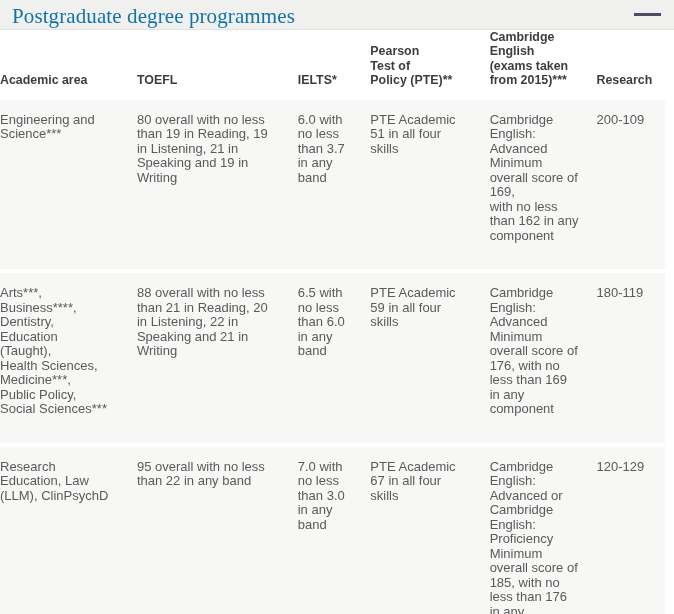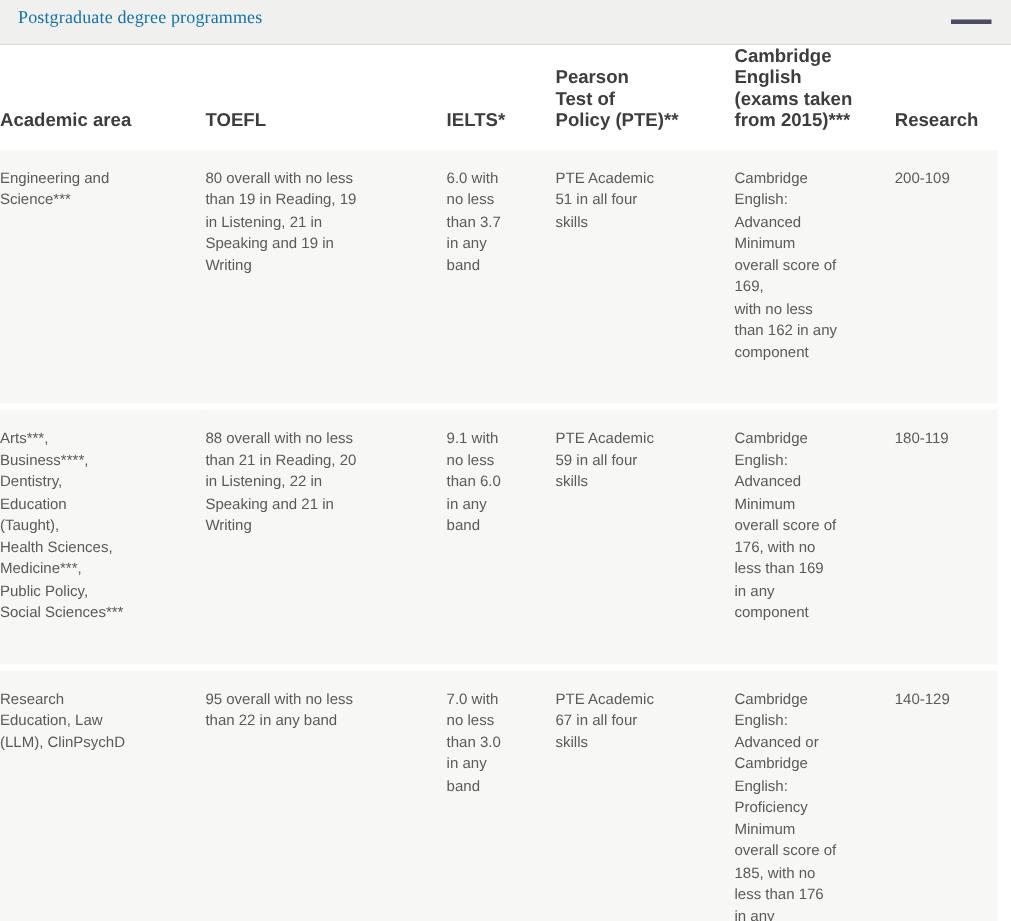--- a/index.html
+++ b/index.html
@@ -24,21 +24,21 @@
     height: 30px;
     background: #f0f0ef;
     border-bottom: 1px solid #e2e2e0;
     box-sizing: border-box;
   }
   .panel-title {
     position: absolute;
     left: 12px;
     top: 4px;
     font-family: "Liberation Serif", serif;
-    font-size: 12px;
+    font-size: 21px;
     color: #1273a8;
     letter-spacing: 0.1px;
     white-space: nowrap;
   }
   .collapse-toggle {
     position: absolute;
     right: 4px;
     top: 0;
     width: 40px;
     height: 30px;
@@ -76,21 +76,21 @@
     font-size: 12.4px;
     font-weight: bold;
     color: #3d3d3d;
     line-height: 14.4px;
     padding: 0 10px 12px 0;
     background: #ffffff;
   }
   table.req-table td {
     text-align: left;
     vertical-align: top;
-    font-size: 10px;
+    font-size: 13px;
     color: #5a5a5a;
     line-height: 14.5px;
     padding: 13px 10px 26px 0;
     background: #f7f7f6;
     border-top: 4px solid #ffffff;
   }
   
   col.c-area     { width: 132px; }
   col.c-toefl    { width: 155px; }
   col.c-ielts    { width: 70px; }
@@ -206,21 +206,21 @@
 Social Sciences***</span>
         </td>
         <td>
           <span class="cell-text">88 overall with no less
 than 21 in Reading, 20
 in Listening, 22 in
 Speaking and 21 in
 Writing</span>
         </td>
         <td>
-          <span class="cell-text">9.1 with
+          <span class="cell-text">6.5 with
 no less
 than 6.0
 in any
 band</span>
         </td>
         <td>
           <span class="cell-text">PTE Academic
 59 in all four
 skills</span>
         </td>
@@ -269,18 +269,18 @@
 English:
 Proficiency
 Minimum
 overall score of
 185, with no
 less than 176
 in any
 component</span>
         </td>
         <td>
-          <span class="cell-text">140-129</span>
+          <span class="cell-text">120-129</span>
         </td>
       </tr>
     </tbody>
   </table>
 </div>
 
 </body></html>

